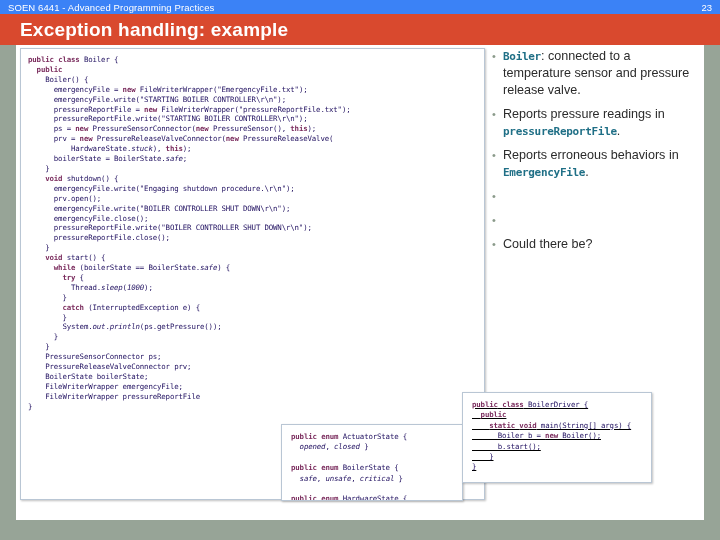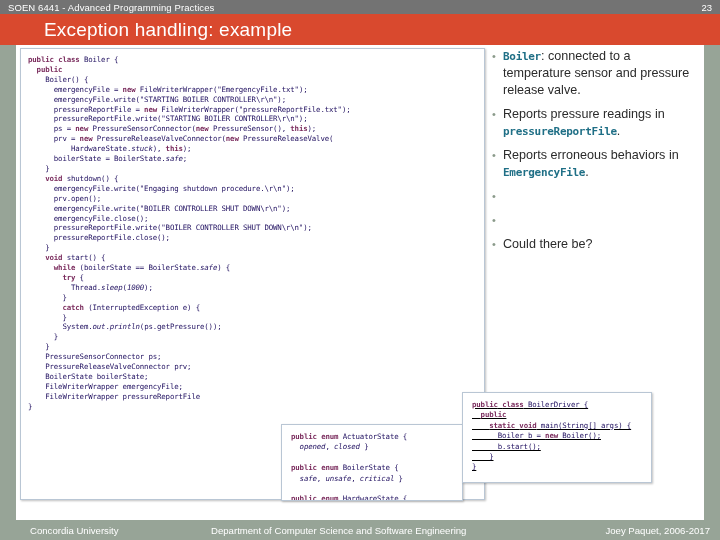--- a/index.html
+++ b/index.html
@@ -18,21 +18,21 @@
     position: absolute;
     inset: 0;
     background: #97a497;
   }
   
   .topbar {
     position: absolute;
     top: 0; left: 0;
     width: 720px;
     height: 14px;
-    background: #737373;
+    background: #3b82f6;
     display: flex;
     align-items: center;
     justify-content: space-between;
     padding: 0 8px;
     box-sizing: border-box;
   }
   .topbar-title {
     color: #ffffff;
     font-size: 9.5px;
     letter-spacing: 0.1px;
@@ -48,22 +48,22 @@
     top: 14px; left: 0;
     width: 720px;
     height: 31px;
     background: #d9492e;
     display: flex;
     align-items: center;
   }
   .title-banner .title-text {
     color: #ffffff;
     font-size: 19px;
-    font-weight: 400;
-    padding-left: 44px;
+    font-weight: 700;
+    padding-left: 20px;
     letter-spacing: 0.2px;
     white-space: nowrap;
   }
   
   .content-panel {
     position: absolute;
     top: 45px; left: 16px;
     width: 688px;
     height: 474px;
     background: #ffffff;
@@ -277,19 +277,14 @@
     <pre class="code small"><span class="kw">public</span> <span class="kw">class</span> BoilerDriver {
   <span class="kw">public</span>
     <span class="kw">static</span> <span class="kw">void</span> main(String[] args) {
       Boiler b = <span class="kw">new</span> Boiler();
       b.start();
     }
 }</pre>
   </div>
 
   <div class="footer-rule"></div>
-  <div class="footer">
-    <span class="footer-left">Concordia University</span>
-    <span class="footer-center">Department of Computer Science and Software Engineering</span>
-    <span class="footer-right">Joey Paquet, 2006-2017</span>
-  </div>
 
 </div>
 
 </body></html>

